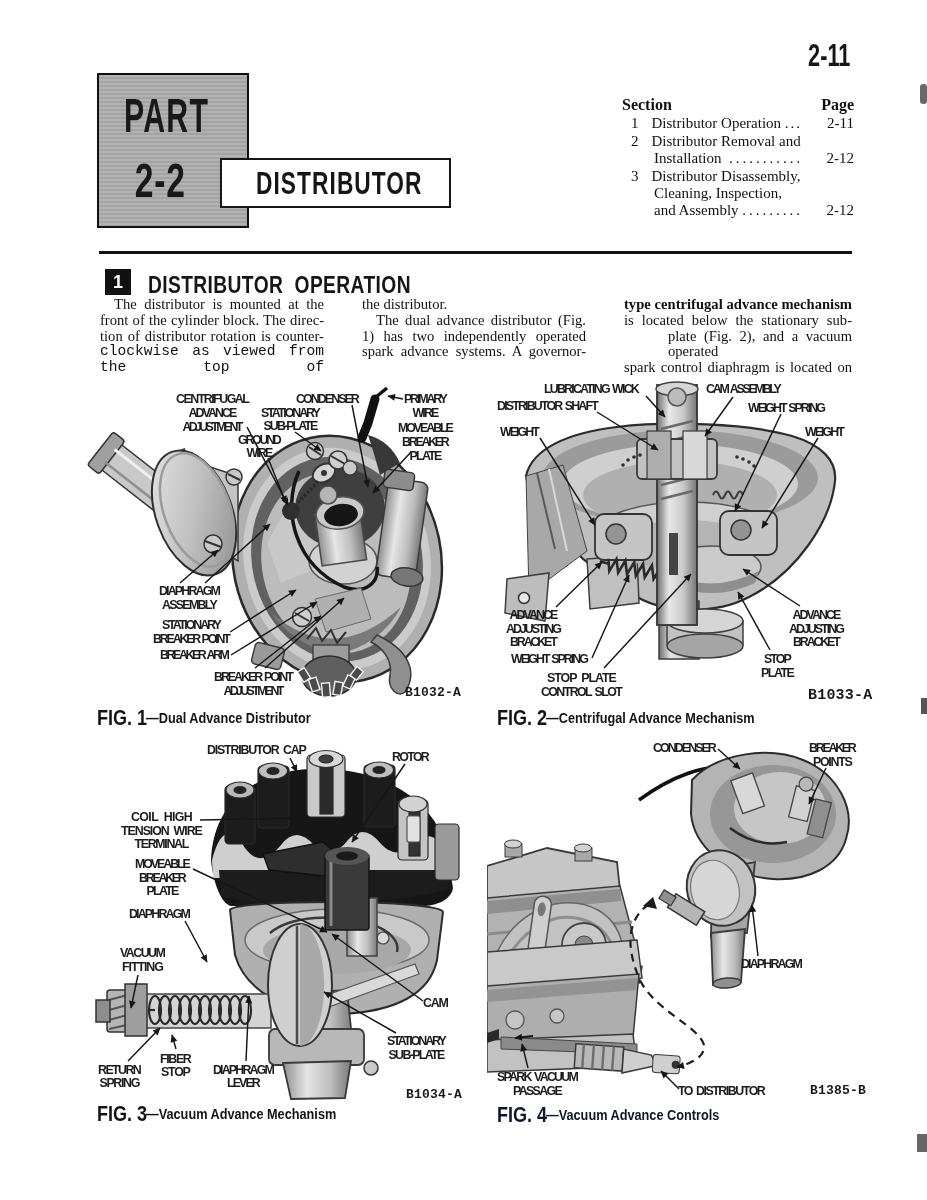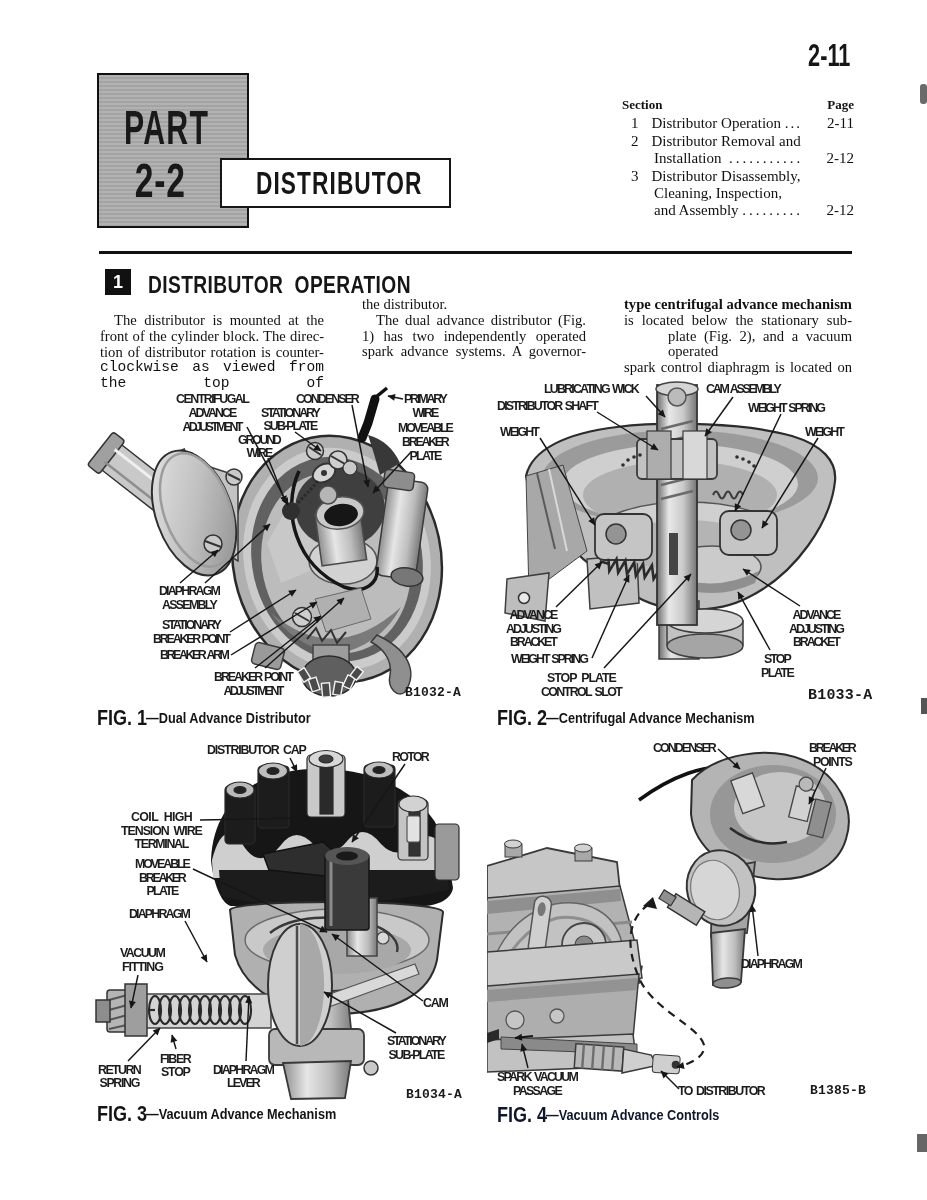--- a/index.html
+++ b/index.html
@@ -9,42 +9,42 @@
   .ser{font-family:"Liberation Serif",serif;color:#111;}
   .lbl{font-family:Liberation Mono, monospace;font-weight:bold;color:#1a1a1a;}
 </style>
 </head>
 <body>
 <div id="page">
 
   <div class="abs" style="right:77px;top:38px;font-size:31px;color:#161616;"><span style="transform:scaleX(.70);transform-origin:100% 0;display:inline-block;font-weight:bold;">2<span style="font-weight:600;">-11</span></span></div>
 
   <div class="abs" style="left:97px;top:73px;width:148px;height:151px;background:repeating-linear-gradient(180deg,#b2b2b2 0 2px,#a3a3a3 2px 4px);border:2px solid #111;"></div>
-  <div class="abs" style="left:97px;top:100px;width:140px;text-align:center;font-weight:bold;color:#191919;font-size:48px;"><span style="display:inline-block;transform:scaleX(.63);letter-spacing:2px;">PART</span></div>
+  <div class="abs" style="left:97px;top:88px;width:140px;text-align:center;font-weight:bold;color:#191919;font-size:48px;"><span style="display:inline-block;transform:scaleX(.63);letter-spacing:2px;">PART</span></div>
   <div class="abs" style="left:84px;top:153px;width:152px;text-align:center;font-weight:bold;color:#191919;font-size:48px;"><span style="display:inline-block;transform:scaleX(.70);letter-spacing:1px;">2-2</span></div>
 
   <div class="abs" style="left:220px;top:158px;width:227px;height:46px;background:#fff;border:2px solid #161616;text-align:center;line-height:46px;font-size:32px;font-weight:bold;color:#161616;"><span style="display:inline-block;transform:scaleX(.71);letter-spacing:1.5px;">DISTRIBUTOR</span></div>
 
   <div class="abs ser" style="left:622px;top:96px;width:232px;font-size:15px;line-height:17.4px;">
-    <div style="font-size:13px;font-weight:bold;">Section<span style="float:right;">Page</span></div>
+    <div style="font-size:16px;font-weight:bold;">Section<span style="float:right;">Page</span></div>
     <div style="margin-top:2px;"><span style="padding-left:9px;">1</span><span style="padding-left:13px;">Distributor Operation</span> <span style="letter-spacing:2px;">...</span> <span style="float:right;">2-11</span></div>
     <div><span style="padding-left:9px;">2</span><span style="padding-left:13px;">Distributor Removal and</span><br>
       <span style="padding-left:32px;">Installation</span>&nbsp;&nbsp;<span style="letter-spacing:3px;">...........</span><span style="float:right;">2-12</span></div>
     <div><span style="padding-left:9px;">3</span><span style="padding-left:13px;">Distributor Disassembly,</span><br>
       <span style="padding-left:32px;">Cleaning, Inspection,</span><br>
       <span style="padding-left:32px;margin-top:24px;">and Assembly</span>&nbsp;<span style="letter-spacing:3px;">.........</span><span style="float:right;">2-12</span></div>
   </div>
 
   <div class="abs" style="left:99px;top:251px;width:753px;height:3px;background:#111;"></div>
 
   <div class="abs" style="left:105px;top:269px;width:26px;height:26px;background:#111;color:#fff;text-align:center;line-height:26px;font-size:18px;font-weight:bold;">1</div>
   <div class="abs" style="left:148px;top:271px;font-size:24px;font-weight:bold;color:#161616;"><span style="display:inline-block;transform:scaleX(.80);transform-origin:0 0;letter-spacing:0.5px;word-spacing:7px;">DISTRIBUTOR OPERATION</span></div>
 
   <div class="abs ser" style="left:100px;top:297px;width:224px;font-size:14.6px;line-height:15.8px;">
-    <div style="text-align:justify;text-align-last:justify;text-indent:14px;margin-top:16px;">The distributor is mounted at the</div>
+    <div style="text-align:justify;text-align-last:justify;text-indent:14px;">The distributor is mounted at the</div>
     <div style="text-align:justify;text-align-last:justify;">front of the cylinder block. The direc-</div>
     <div style="text-align:justify;text-align-last:justify;">tion of distributor rotation is counter-</div>
     <div style="text-align:justify;text-align-last:justify;font-family:Liberation Mono, monospace;">clockwise as viewed from the top of</div>
   </div>
   <div class="abs ser" style="left:362px;top:297px;width:224px;font-size:14.6px;line-height:15.8px;">
     <div>the distributor.</div>
     <div style="text-align:justify;text-align-last:justify;text-indent:14px;">The dual advance distributor (Fig.</div>
     <div style="text-align:justify;text-align-last:justify;">1) has two independently operated</div>
     <div style="text-align:justify;text-align-last:justify;">spark advance systems. A governor-</div>
   </div>

